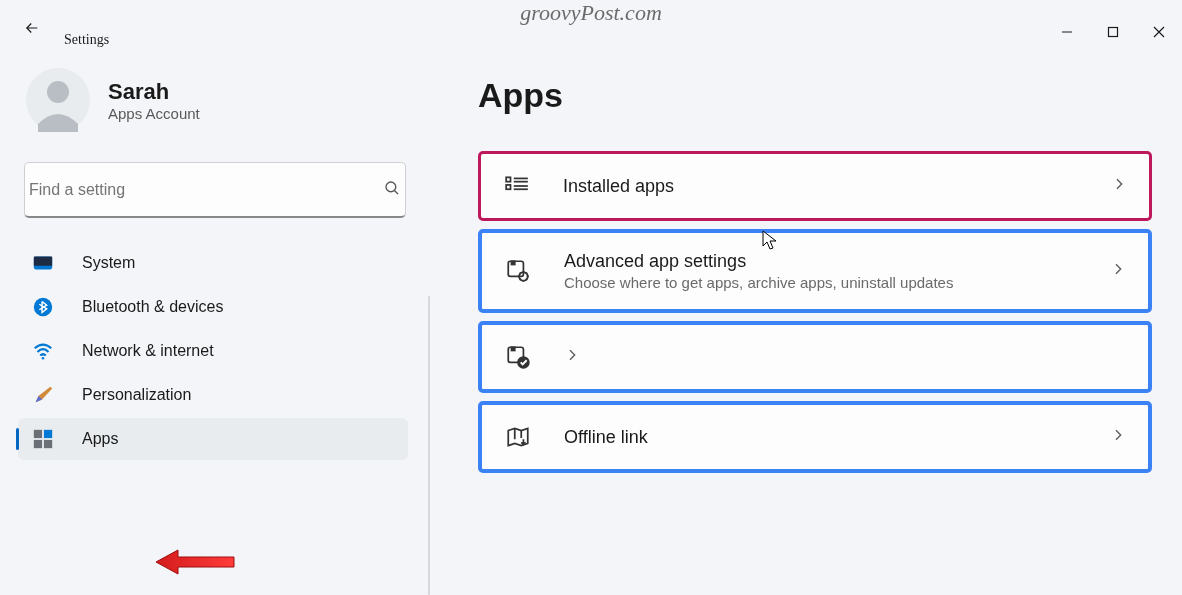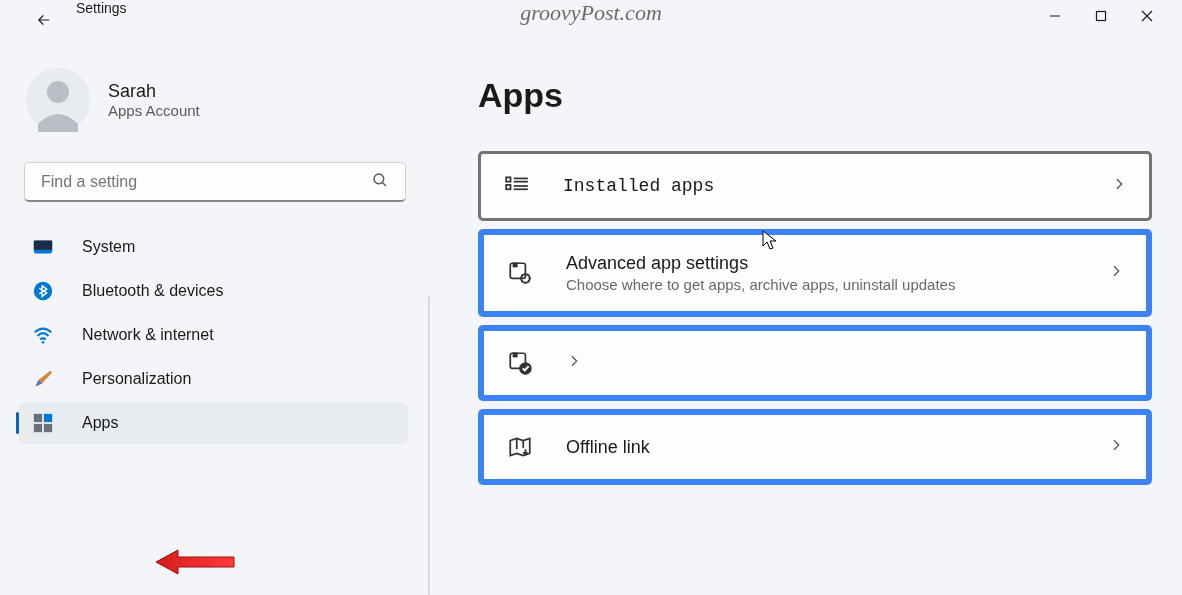--- a/index.html
+++ b/index.html
@@ -7,23 +7,24 @@
     font-family: "Segoe UI", -apple-system, sans-serif;
     background: #f3f5f8;
     color: #1a1a1a;
     width: 1182px;
     height: 595px;
     overflow: hidden;
     position: relative;
   }
   .titlebar {
     display: flex;
-    align-items: flex-start;
+    align-items: flex-end;
     height: 48px;
-    padding: 0 12px;
+    padding: 0 0;
+    font-family: Liberation Serif, serif;
   }
   .back-btn {
     width: 40px; height: 40px;
     display: flex; align-items: center; justify-content: center;
     margin-left: 12px;
     cursor: pointer;
   }
   .title {
     font-size: 14px;
     margin-left: 12px;
@@ -65,30 +66,30 @@
     background: #d8d8d8;
     border-radius:2px;
   }
   .account {
     display:flex; align-items:center; gap:18px;
     padding: 12px 8px 24px 8px;
   }
   .avatar {
     width:64px; height:64px;
   }
-  .acct-name { font-size:18px; font-weight:400; }
+  .acct-name { font-size:22px; font-weight:700; }
   .acct-sub { font-size:15px; color:#5a5a5a; }
   .search {
     display:flex; align-items:center;
     border:1px solid #d0d0d0;
     border-bottom: 2px solid #888;
     border-radius:5px;
     background:#fdfdfe;
-    padding: 0 16px;
-    height: 40px;
+    padding: 0 4px;
+    height: 56px;
     margin: 6px 6px 24px 6px;
   }
   .search input {
     flex:1; border:none; background:transparent; outline:none;
     font-size:16px; color:#666;
   }
   .nav { display:flex; flex-direction:column; gap:2px; padding-right:4px;}
   .nav-item {
     display:flex; align-items:center; gap:28px;
     padding: 10px 14px;
@@ -112,29 +113,28 @@
     overflow:hidden;
   }
   .page-title {
     font-size:34px;
     font-weight:600;
     margin-bottom: 36px;
   }
   .cards { display:flex; flex-direction:column; gap:8px; }
   .card {
     background:#fdfdfe;
-    border:6px solid #3b82f6;
+    border:4px solid #3b82f6;
     border-radius:5px;
     display:flex; align-items:center;
     padding: 18px 22px;
     cursor:pointer;
   }
   .card.highlight {
-    border:3px solid #737373;
-    font-family:Liberation Mono, monospace;
+    border:3px solid #be185d;
   }
   .card-ico { width:28px; height:28px; margin-right:32px; display:flex; align-items:center; justify-content:center;}
   .card-body { flex:1; }
   .card-title { font-size:18px; font-weight:400; }
   .card-sub { font-size:15px; color:#6a6a6a; margin-top:2px;}
   .chev { color:#5a5a5a; }
   .arrow-annotation {
     position:absolute;
     left:156px; top:548px;
     pointer-events:none;

